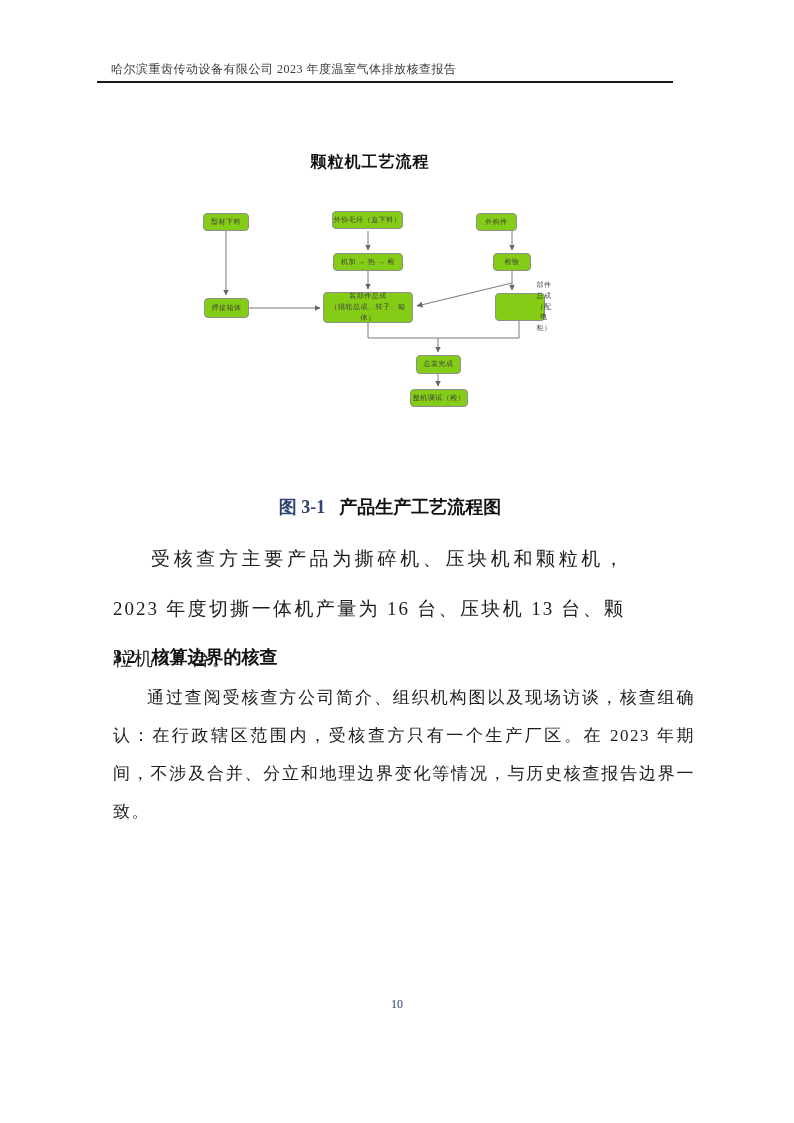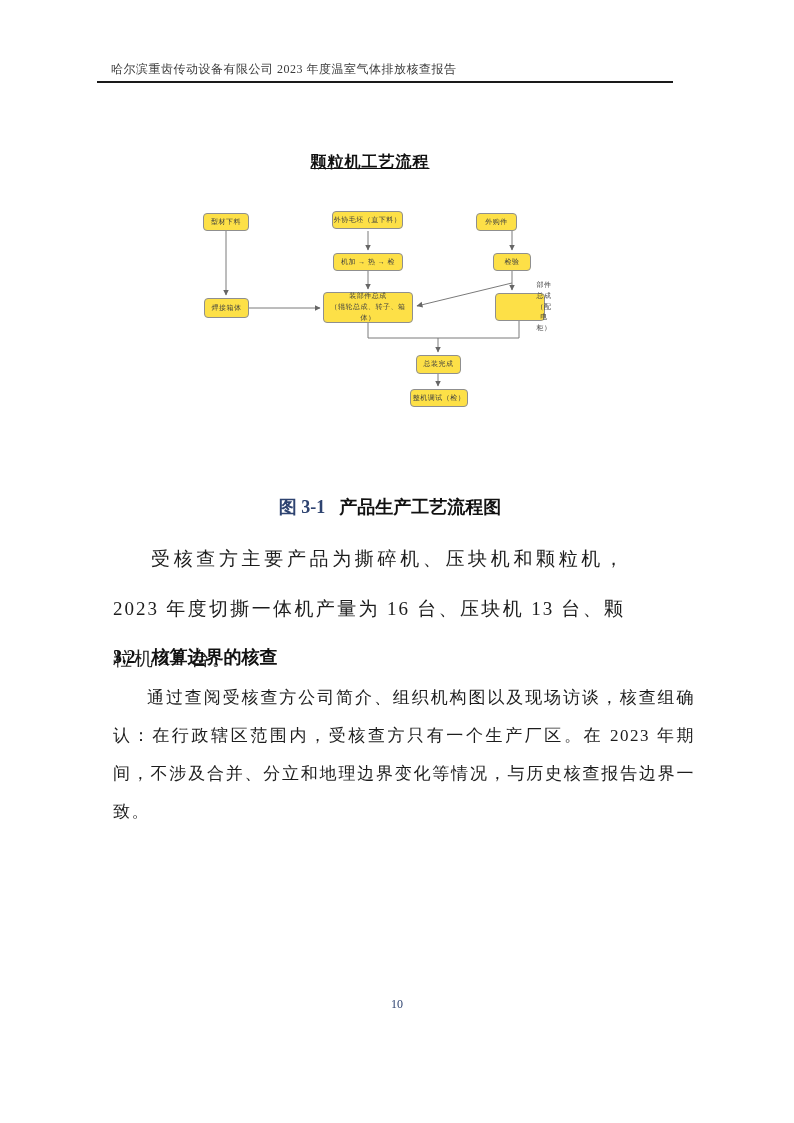--- a/index.html
+++ b/index.html
@@ -15,25 +15,24 @@
   }
   .hdr span{
     display:inline-block;padding-left:14px;
     font-size:12px;color:#3a3a3a;letter-spacing:0.5px;
   }
   
   .fc-title{
     position:absolute;top:152px;left:170px;width:400px;
     text-align:center;font-weight:bold;font-size:16px;color:#111;
     letter-spacing:1px;
-    text-decoration:underline;
   }
   .fc-node{
     position:absolute;box-sizing:border-box;
-    border:1px solid #8f8f8f;border-radius:4px;background:#fde047;
+    border:1px solid #8f8f8f;border-radius:4px;background:#84cc16;
     display:flex;align-items:center;justify-content:center;
     font-size:7px;color:#3f3f3f;text-align:center;
     white-space:pre-line;line-height:1.55;letter-spacing:0.5px;
   }
   .n-xingcai {left:203px;top:213px;width:46px;height:18px;}
   .n-waixie  {left:332px;top:211px;width:71px;height:18px;}
   .n-waigou  {left:476px;top:213px;width:41px;height:18px;}
   .n-jijia   {left:333px;top:253px;width:70px;height:18px;}
   .n-jianyan {left:493px;top:253px;width:38px;height:18px;}
   .n-hanjie  {left:204px;top:298px;width:45px;height:20px;}

